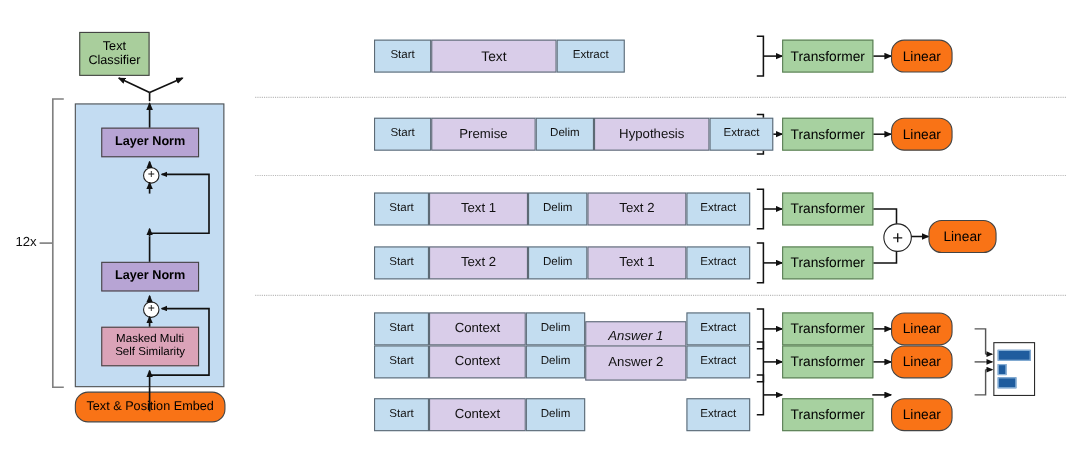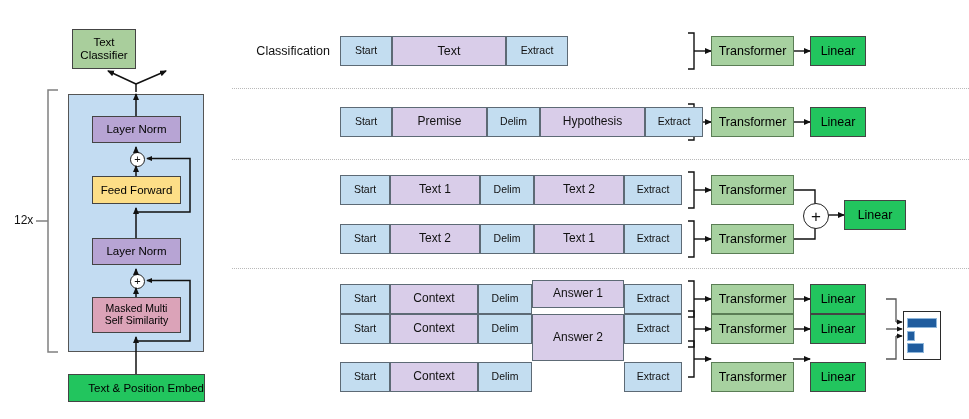--- a/index.html
+++ b/index.html
@@ -12,25 +12,25 @@
     border:1.4px solid #444;
     display:flex;align-items:center;justify-content:center;
     text-align:center;line-height:1.12;
     font-family:"Liberation Sans",sans-serif;
   }
 
   
   .c-green-l{background:#a9ce9c;}
   .c-green-d{background:#74b969;}
   .c-green{background:#a7d1a0;border-color:#5a7d55;}
-  .c-purple{background:#b7a4d4;}
+  .c-purple{background:#b7a4d4;font-weight:bold;}
   .c-purple-l{background:#d9cde9;}
   .c-yellow{background:#fdde87;}
   .c-pink{background:#dba3b8;}
-  .c-orange{background:#22c55e;}
+  .c-orange{background:#f97316;border-radius:12px;}
   .c-blue-l{background:#c3ddf0;}
   .c-bluebox{background:#c3dcf2;border-color:#555;}
 
   
   #left-stack{position:absolute;left:0;top:0;width:232px;height:419px;}
 
   .tok{
     font-size:10.5px;color:#111;border:1.1px solid #5d6a75;
   }
 
@@ -72,38 +72,35 @@
     <div class="blk c-bluebox" style="left:68px;top:94px;width:136px;height:258px;"></div>
 
     <div class="blk c-purple" style="left:92px;top:116px;width:89px;height:27px;font-size:11.5px;">
         <span>Layer Norm</span>
       </div>
 
     <div class="plusnode sm" style="left:130px;top:152px;">
         <span>+</span>
       </div>
 
-    <div class="blk c-yellow" style="left:92px;top:176px;width:89px;height:28px;font-size:11.5px;">
-        <span>Feed Forward</span>
-      </div>
 
     <div class="blk c-purple" style="left:92px;top:238px;width:89px;height:27px;font-size:11.5px;">
         <span>Layer Norm</span>
       </div>
 
     <div class="plusnode sm" style="left:130px;top:274px;">
         <span>+</span>
       </div>
 
     <div class="blk c-pink" style="left:92px;top:297px;width:89px;height:36px;flex-direction:column;font-size:10.5px;">
       <span>Masked Multi</span>
       <span>Self Similarity</span>
     </div>
 
-    <div class="blk c-orange" style="left:68px;top:374px;width:137px;height:28px;font-size:11.5px;justify-content:flex-end;">
+    <div class="blk c-orange" style="left:68px;top:356px;width:137px;height:28px;font-size:11.5px;">
         <span>Text &amp; Position Embed</span>
       </div>
 
     <div class="rowlabel" style="left:14px;top:213px;width:34px;text-align:left;font-size:12px;">12x</div>
   </div>
 
   <svg class="ov">
     <defs>
       <marker id="ar" markerWidth="7" markerHeight="7" refX="6" refY="3" orient="auto" markerUnits="userSpaceOnUse">
         <path d="M0,0 L7,3 L0,6 z" fill="#111"></path>
@@ -187,21 +184,20 @@
       <line x1="896" y1="322" x2="902" y2="322" marker-end="url(#ars)"></line>
       <line x1="896" y1="329" x2="902" y2="329" marker-end="url(#ars)"></line>
       <line x1="896" y1="336" x2="902" y2="336" marker-end="url(#ars)"></line>
     </g>
   </svg>
 
   <div class="sep" style="top:88px;"></div>
   <div class="sep" style="top:159px;"></div>
   <div class="sep" style="top:268px;"></div>
 
-  <div class="rowlabel" style="left:180px;top:44px;width:150px;">Classification</div>
 
   <div class="blk tok c-blue-l" style="left:340px;top:36px;width:52px;height:30px;">Start</div>
   <div class="blk tok c-purple-l" style="left:392px;top:36px;width:114px;height:30px;font-size:12.5px;">Text</div>
   <div class="blk tok c-blue-l" style="left:506px;top:36px;width:62px;height:30px;">Extract</div>
 
   <div class="blk c-green" style="left:711px;top:36px;width:83px;height:30px;font-size:12.5px;">Transformer</div>
   <div class="blk c-orange" style="left:810px;top:36px;width:56px;height:30px;font-size:12.5px;">Linear</div>
 
 
   <div class="blk tok c-blue-l" style="left:340px;top:107px;width:52px;height:30px;">Start</div>
@@ -230,29 +226,29 @@
 
   <div class="plusnode" style="left:803px;top:203px;">
     <span>+</span>
   </div>
   <div class="blk c-orange" style="left:844px;top:200px;width:62px;height:30px;font-size:12.5px;">Linear</div>
 
 
   <div class="blk tok c-blue-l" style="left:340px;top:284px;width:50px;height:30px;">Start</div>
   <div class="blk tok c-purple-l" style="left:390px;top:284px;width:88px;height:30px;font-size:12px;">Context</div>
   <div class="blk tok c-blue-l" style="left:478px;top:284px;width:54px;height:30px;">Delim</div>
-  <div class="blk tok c-purple-l" style="left:532px;top:280px;width:92px;height:28px;font-size:12px;">Answer 1</div>
+  <div class="blk tok c-purple-l" style="left:532px;top:292px;width:92px;height:28px;font-size:12px;font-style:italic;">Answer 1</div>
   <div class="blk tok c-blue-l" style="left:624px;top:284px;width:58px;height:30px;">Extract</div>
   <div class="blk c-green" style="left:711px;top:284px;width:83px;height:30px;font-size:12.5px;">Transformer</div>
   <div class="blk c-orange" style="left:810px;top:284px;width:56px;height:30px;font-size:12.5px;">Linear</div>
 
   <div class="blk tok c-blue-l" style="left:340px;top:314px;width:50px;height:30px;">Start</div>
   <div class="blk tok c-purple-l" style="left:390px;top:314px;width:88px;height:30px;font-size:12px;">Context</div>
   <div class="blk tok c-blue-l" style="left:478px;top:314px;width:54px;height:30px;">Delim</div>
-  <div class="blk tok c-purple-l" style="left:532px;top:314px;width:92px;height:47px;font-size:12px;">Answer 2</div>
+  <div class="blk tok c-purple-l" style="left:532px;top:314px;width:92px;height:32px;font-size:12px;">Answer 2</div>
   <div class="blk tok c-blue-l" style="left:624px;top:314px;width:58px;height:30px;">Extract</div>
   <div class="blk c-green" style="left:711px;top:314px;width:83px;height:30px;font-size:12.5px;">Transformer</div>
   <div class="blk c-orange" style="left:810px;top:314px;width:56px;height:30px;font-size:12.5px;">Linear</div>
 
   <div class="blk tok c-blue-l" style="left:340px;top:362px;width:50px;height:30px;">Start</div>
   <div class="blk tok c-purple-l" style="left:390px;top:362px;width:88px;height:30px;font-size:12px;">Context</div>
   <div class="blk tok c-blue-l" style="left:478px;top:362px;width:54px;height:30px;">Delim</div>
   <div class="blk tok c-blue-l" style="left:624px;top:362px;width:58px;height:30px;">Extract</div>
   <div class="blk c-green" style="left:711px;top:362px;width:83px;height:30px;font-size:12.5px;">Transformer</div>
   <div class="blk c-orange" style="left:810px;top:362px;width:56px;height:30px;font-size:12.5px;">Linear</div>

